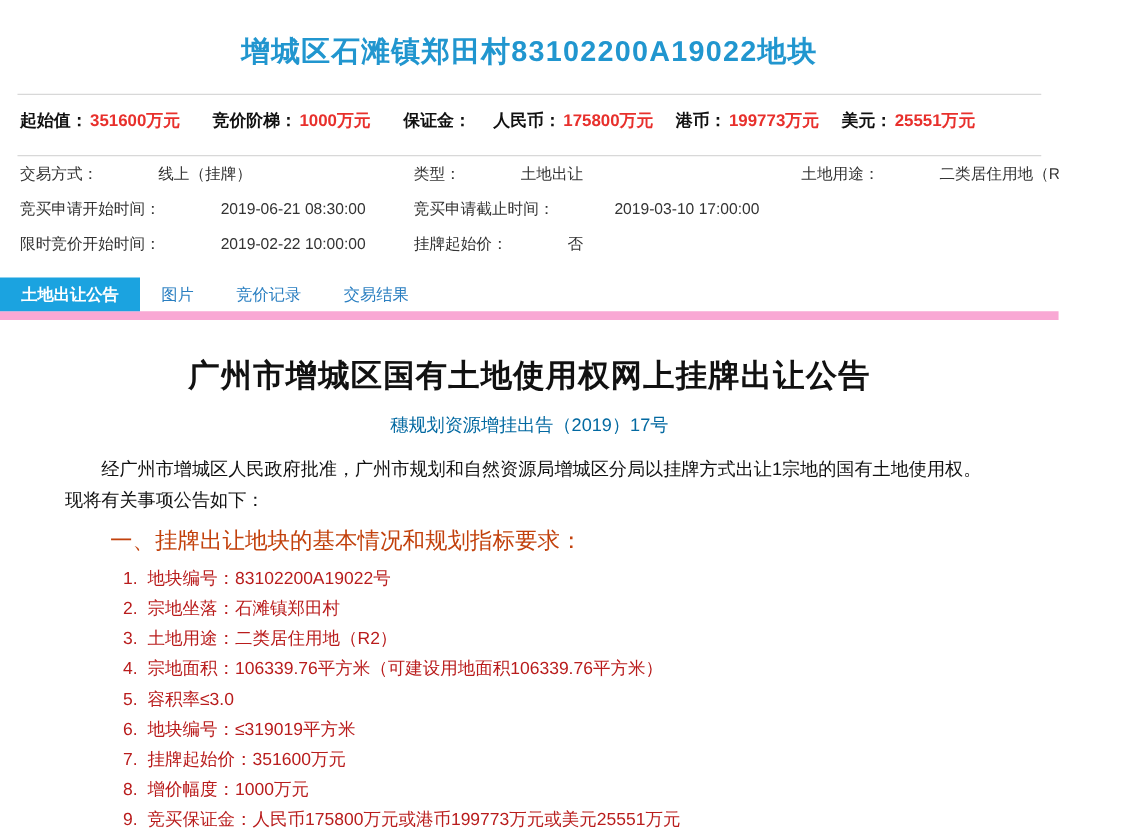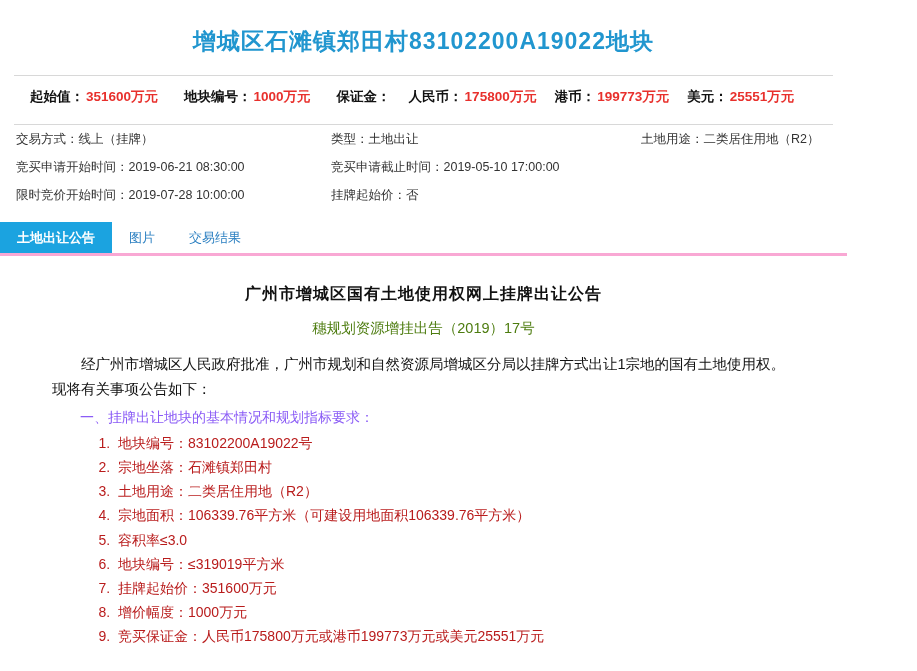--- a/index.html
+++ b/index.html
@@ -30,42 +30,41 @@
     margin: 6px 14px 0 14px;
   }
   .price-row {
     display: flex;
     align-items: center;
     padding: 12px 16px 12px 16px;
     font-size: 13.5px;
     color: #111;
     flex-wrap: nowrap;
     white-space: nowrap;
-    margin-left: 14px;
   }
   .price-row .lbl { font-weight: bold; color: #111; }
   .price-row .val { color: #e8302c; font-weight: bold; margin-left: 2px; }
   .price-row .group { margin-right: 26px; }
   .price-row .group.sub { margin-right: 18px; }
   .info-block {
     padding: 6px 16px 10px 16px;
     font-size: 12.5px;
     color: #222;
   }
   .info-grid {
     display: grid;
     grid-template-columns: 315px 310px auto;
     row-gap: 11px;
   }
   .info-cell { white-space: nowrap; }
   .info-cell .k { color: #333; }
-  .info-cell .v { color: #333; }
+  .info-cell .v { color: #333; margin-left: 48px; }
   .tabbar {
     margin-top: 8px;
-    border-bottom: 3px solid #f9a8d4;
+    border-bottom: 7px solid #f9a8d4;
     height: 34px;
     display: flex;
     align-items: stretch;
     padding-left: 0;
     background: #fff;
   }
   .tab {
     font-size: 13px;
     padding: 0 17px;
     display: flex;
@@ -76,42 +75,42 @@
   .tab.active {
     background: #1ba3e0;
     color: #fff;
     font-weight: bold;
   }
   .doc {
     padding: 18px 52px 0 52px;
   }
   .doc-title {
     text-align: center;
-    font-size: 16px;
+    font-size: 25px;
     font-weight: bold;
     color: #111;
     letter-spacing: 1px;
     margin-top: 10px;
   }
   .doc-sub {
     text-align: center;
     font-size: 14.5px;
-    color: #4d7c0f;
+    color: #0369a1;
     margin-top: 14px;
   }
   .para {
     font-size: 14.5px;
     color: #111;
     line-height: 1.75;
     margin-top: 14px;
     text-indent: 2em;
   }
   .para2 {
-    font-size: 14px;
-    color: #8b5cf6;
+    font-size: 18px;
+    color: #c2410c;
     line-height: 1.75;
     text-indent: 2em;
     margin-top: 2px;
   }
   ol.items {
     margin: 2px 0 0 0;
     padding-left: 62px;
     font-size: 14px;
     color: #b91c1c;
     line-height: 1.72;
@@ -125,21 +124,21 @@
 
   <div class="title">增城区石滩镇郑田村83102200A19022地块</div>
 
   <div class="rule"></div>
 
   <div class="price-row">
     <span class="group">
       <span class="lbl">起始值：</span><span class="val">351600万元</span>
     </span>
     <span class="group">
-      <span class="lbl">地块编号：</span><span class="val">1000万元</span>
+      <span class="lbl">竞价阶梯：</span><span class="val">1000万元</span>
     </span>
     <span class="group sub">
       <span class="lbl">保证金：</span>
     </span>
     <span class="group sub">
       <span class="lbl">人民币：</span><span class="val">175800万元</span>
     </span>
     <span class="group sub">
       <span class="lbl">港币：</span><span class="val">199773万元</span>
     </span>
@@ -158,40 +157,41 @@
       <div class="info-cell">
         <span class="k">类型：</span><span class="v">土地出让</span>
       </div>
       <div class="info-cell">
         <span class="k">土地用途：</span><span class="v">二类居住用地（R2）</span>
       </div>
       <div class="info-cell">
         <span class="k">竞买申请开始时间：</span><span class="v">2019-06-21 08:30:00</span>
       </div>
       <div class="info-cell">
-        <span class="k">竞买申请截止时间：</span><span class="v">2019-05-10 17:00:00</span>
+        <span class="k">竞买申请截止时间：</span><span class="v">2019-03-10 17:00:00</span>
       </div>
       <div class="info-cell">
         <span class="k"></span><span class="v"></span>
       </div>
       <div class="info-cell">
-        <span class="k">限时竞价开始时间：</span><span class="v">2019-07-28 10:00:00</span>
+        <span class="k">限时竞价开始时间：</span><span class="v">2019-02-22 10:00:00</span>
       </div>
       <div class="info-cell">
         <span class="k">挂牌起始价：</span><span class="v">否</span>
       </div>
       <div class="info-cell">
         <span class="k"></span><span class="v"></span>
       </div>
     </div>
   </div>
 
   <div class="tabbar">
     <div class="tab active">土地出让公告</div>
     <div class="tab">图片</div>
+    <div class="tab">竞价记录</div>
     <div class="tab">交易结果</div>
   </div>
 
   <div class="doc">
     <div class="doc-title">广州市增城区国有土地使用权网上挂牌出让公告</div>
     <div class="doc-sub">穗规划资源增挂出告（2019）17号</div>
     <div class="para">经广州市增城区人民政府批准，广州市规划和自然资源局增城区分局以挂牌方式出让1宗地的国有土地使用权。现将有关事项公告如下：</div>
     <div class="para2">一、挂牌出让地块的基本情况和规划指标要求：</div>
     <ol class="items">
       <li>地块编号：83102200A19022号</li>

